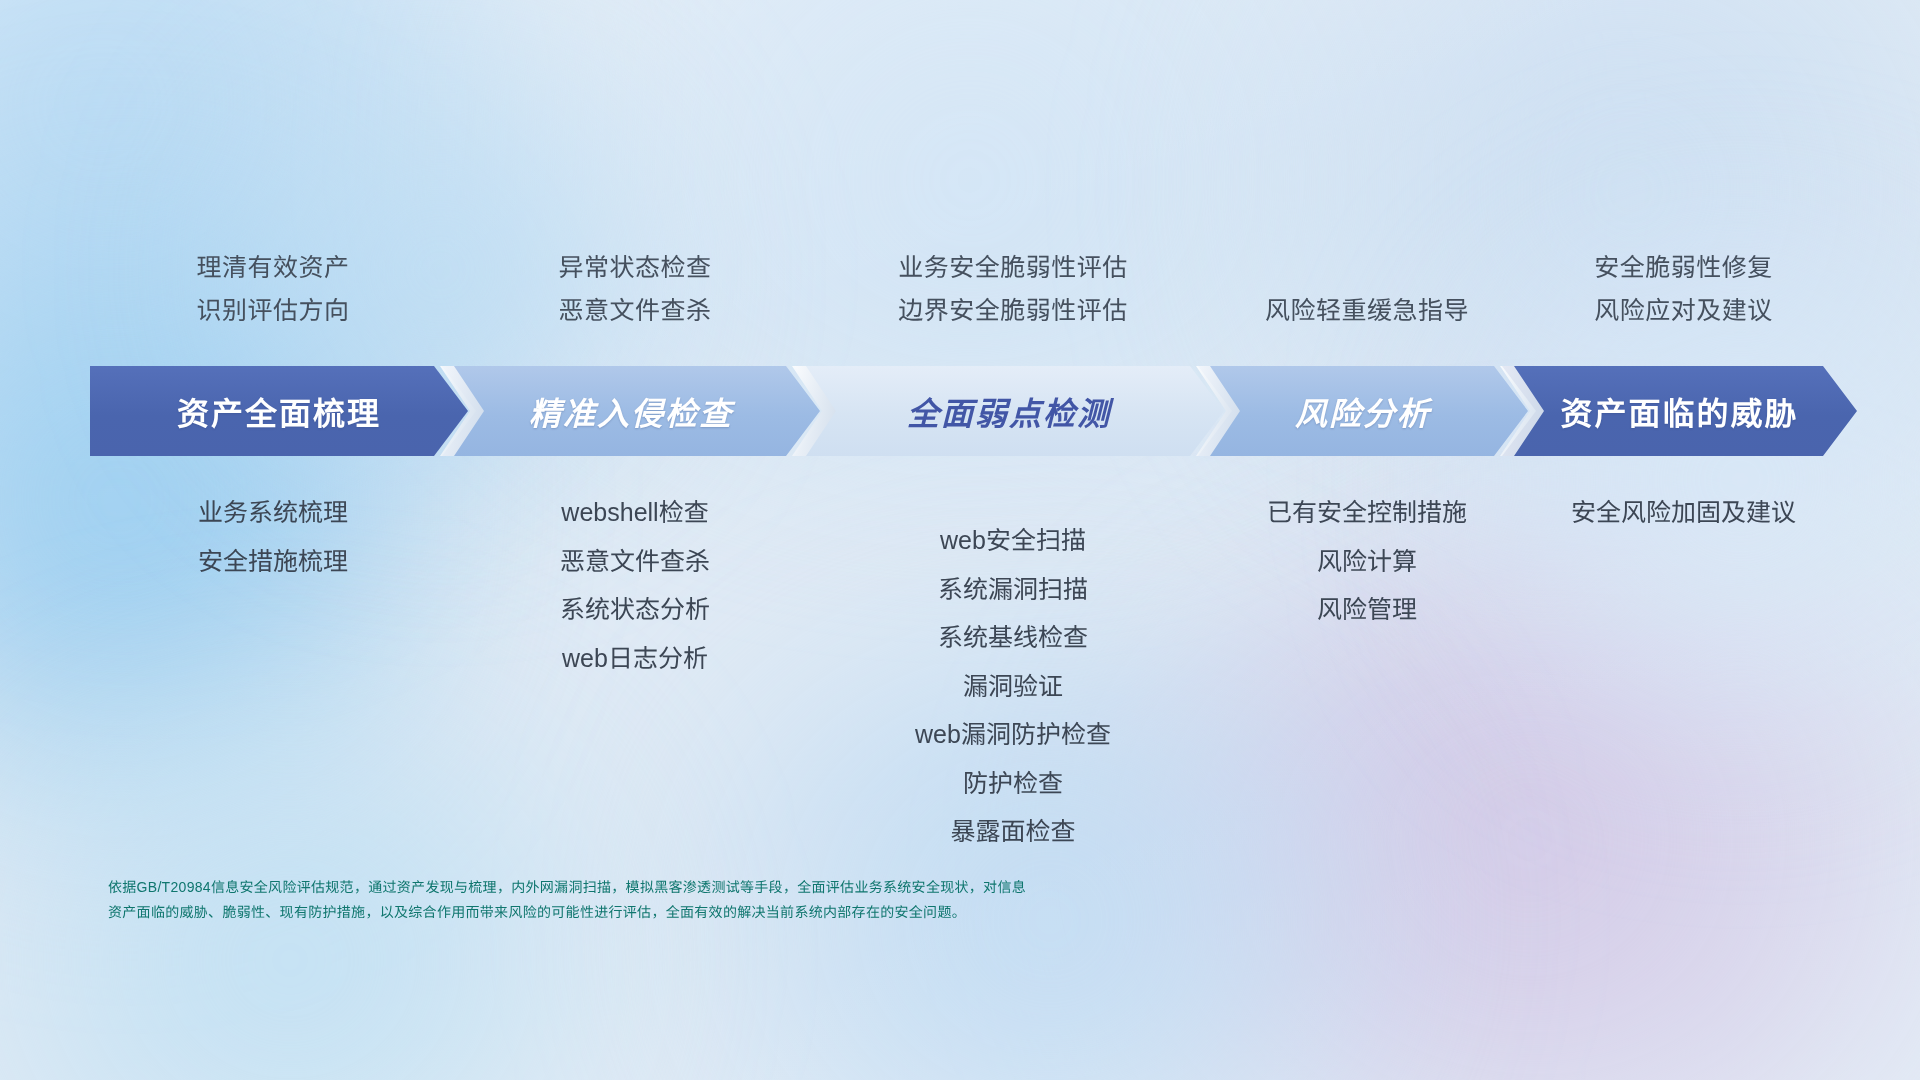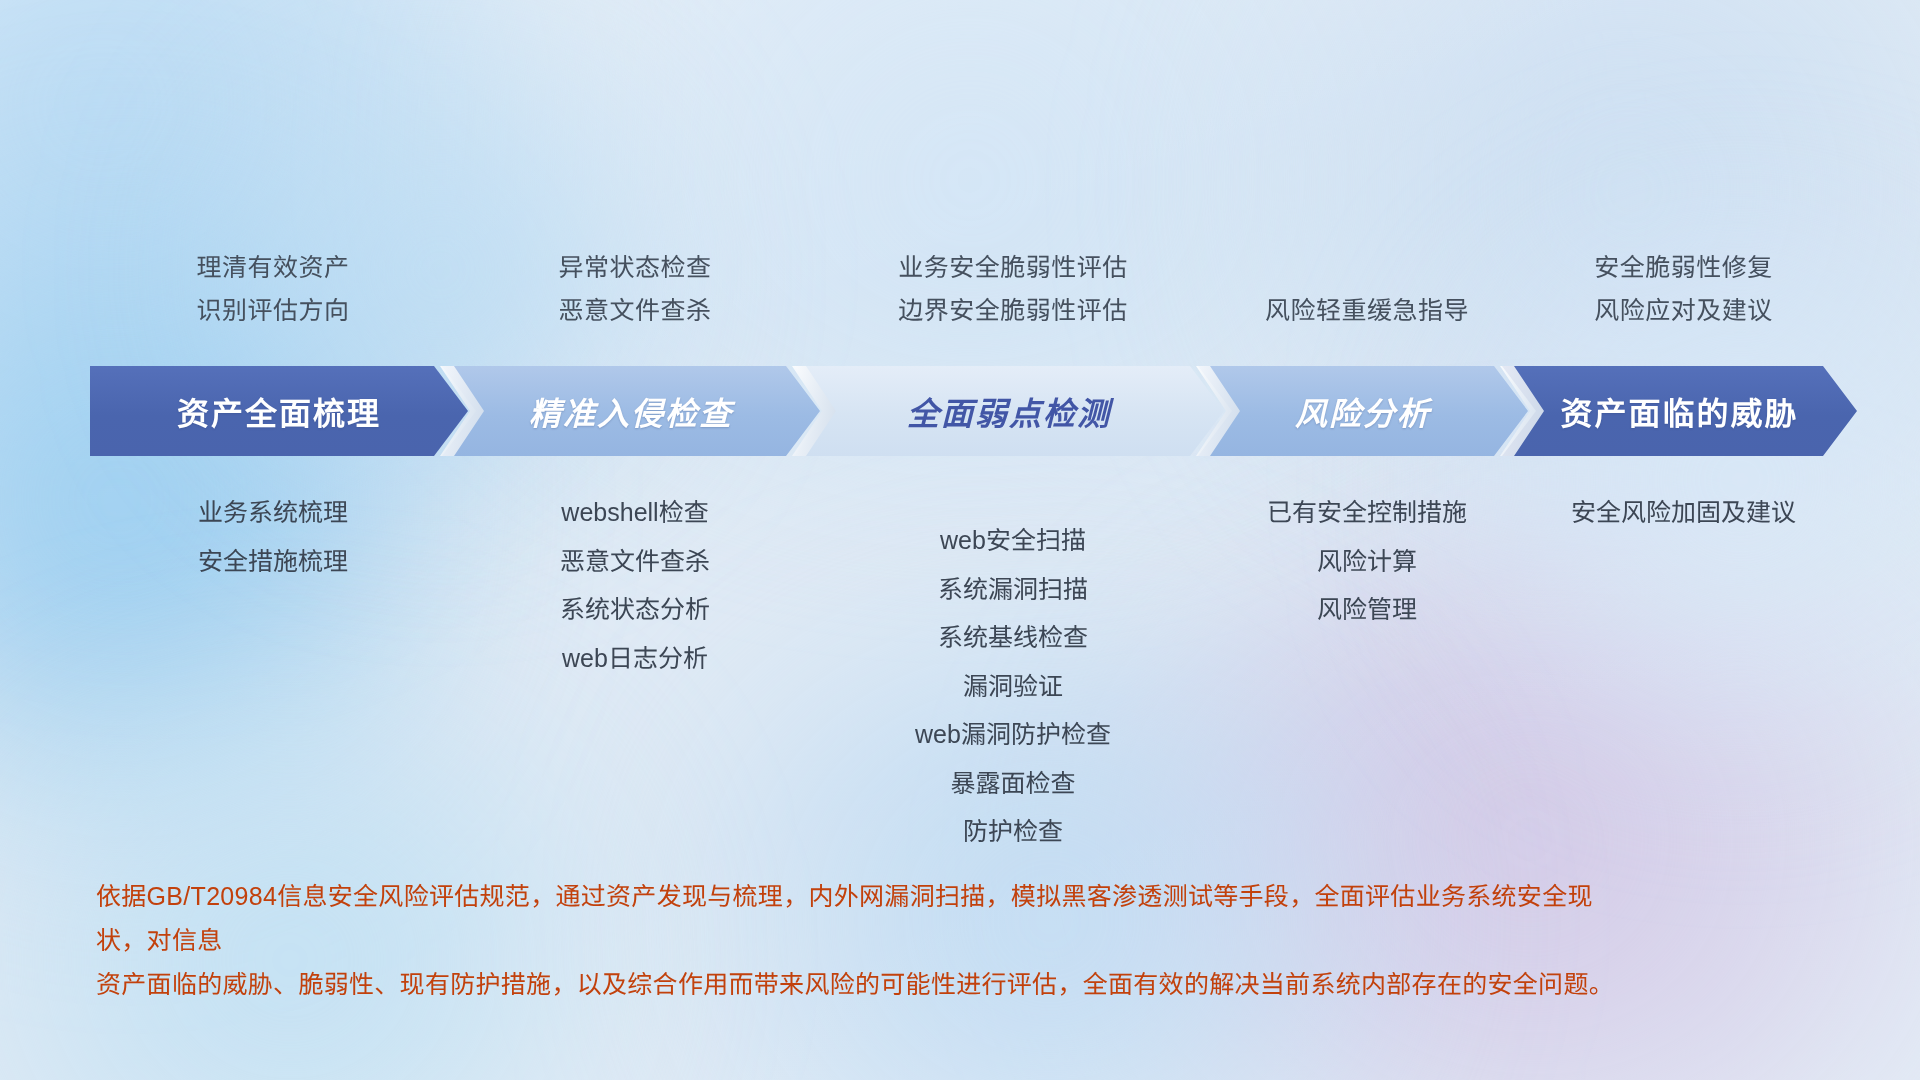--- a/index.html
+++ b/index.html
@@ -67,23 +67,23 @@
     color:#3c4654;
     font-size:25px;
     line-height:1.62;
     white-space:nowrap;
   }
   .col-list .it{padding:4px 0;}
 
   
   #footer{
     position:absolute;
-    left:96px;top:875px;width:1530px;
-    color:#c2410c;
-    font-size:25px;
+    left:108px;top:875px;width:1530px;
+    color:#0f766e;
+    font-size:14px;
     line-height:1.75;
     letter-spacing:0.3px;
   }
   #footer p{margin:0;}
 </style>
 </head>
 <body>
 
 <div id="bg">
   <div class="wash w1"></div>
@@ -151,22 +151,22 @@
         <div class="it">恶意文件查杀</div>
         <div class="it">系统状态分析</div>
         <div class="it">web日志分析</div>
       </div>
       <div class="col-list" style="left: 613px; width: 800px; top: 516px;">
         <div class="it">web安全扫描</div>
         <div class="it">系统漏洞扫描</div>
         <div class="it">系统基线检查</div>
         <div class="it">漏洞验证</div>
         <div class="it">web漏洞防护检查</div>
+        <div class="it">防护检查</div>
         <div class="it">暴露面检查</div>
-        <div class="it">防护检查</div>
       </div>
       <div class="col-list" style="left: 967px; width: 800px; top: 488px;">
         <div class="it">已有安全控制措施</div>
         <div class="it">风险计算</div>
         <div class="it">风险管理</div>
       </div>
       <div class="col-list" style="left: 1283.5px; width: 800px; top: 488px;">
         <div class="it">安全风险加固及建议</div>
       </div>
     </div>

